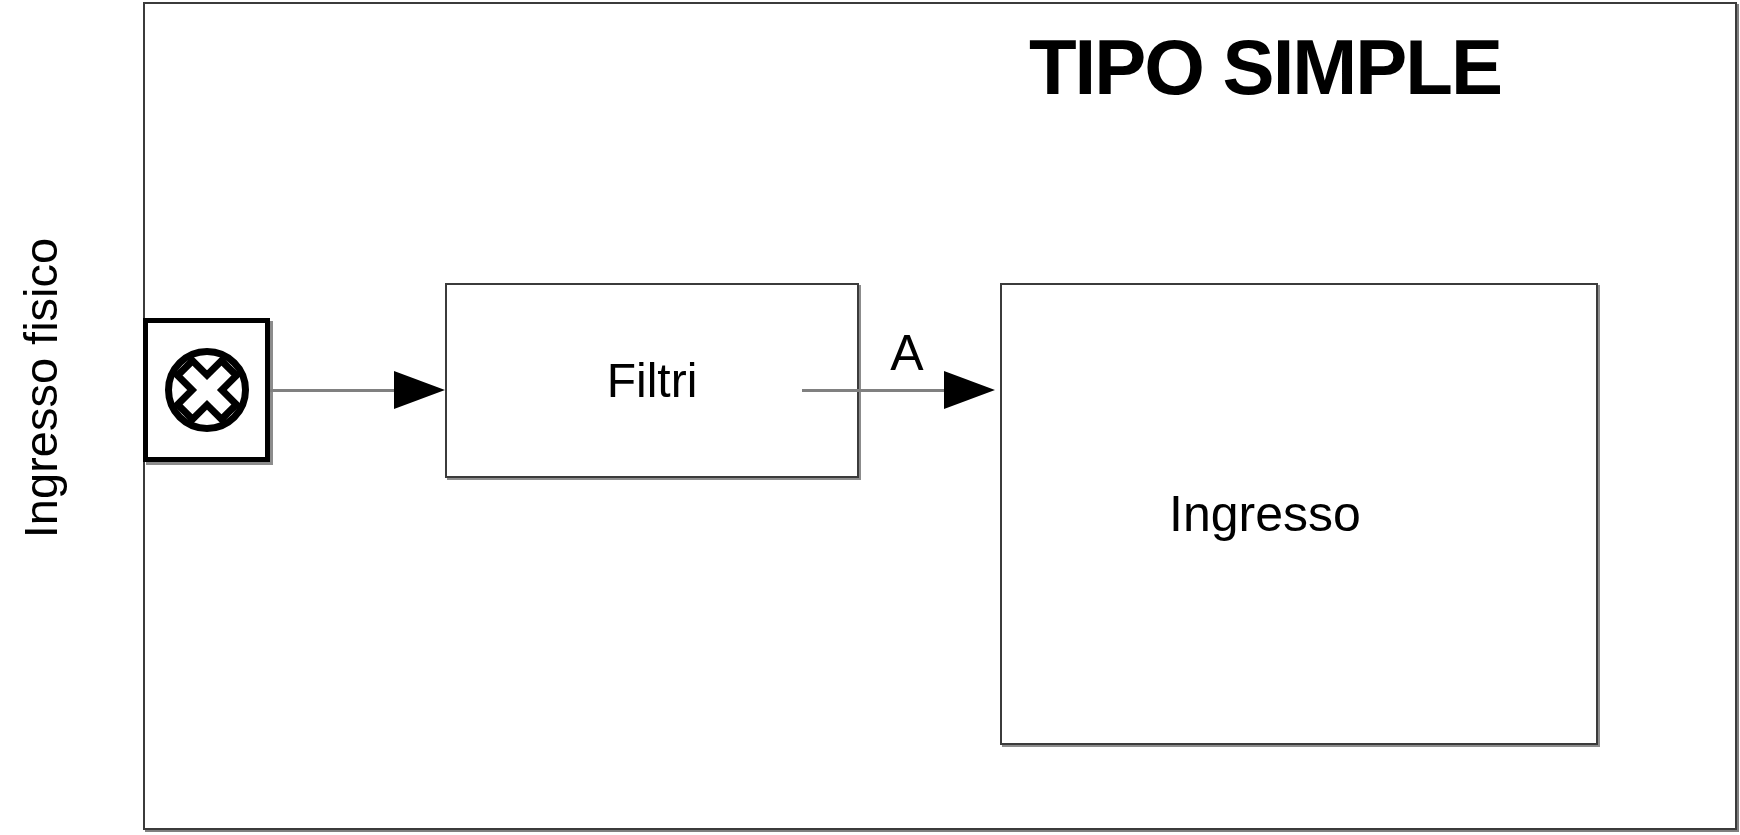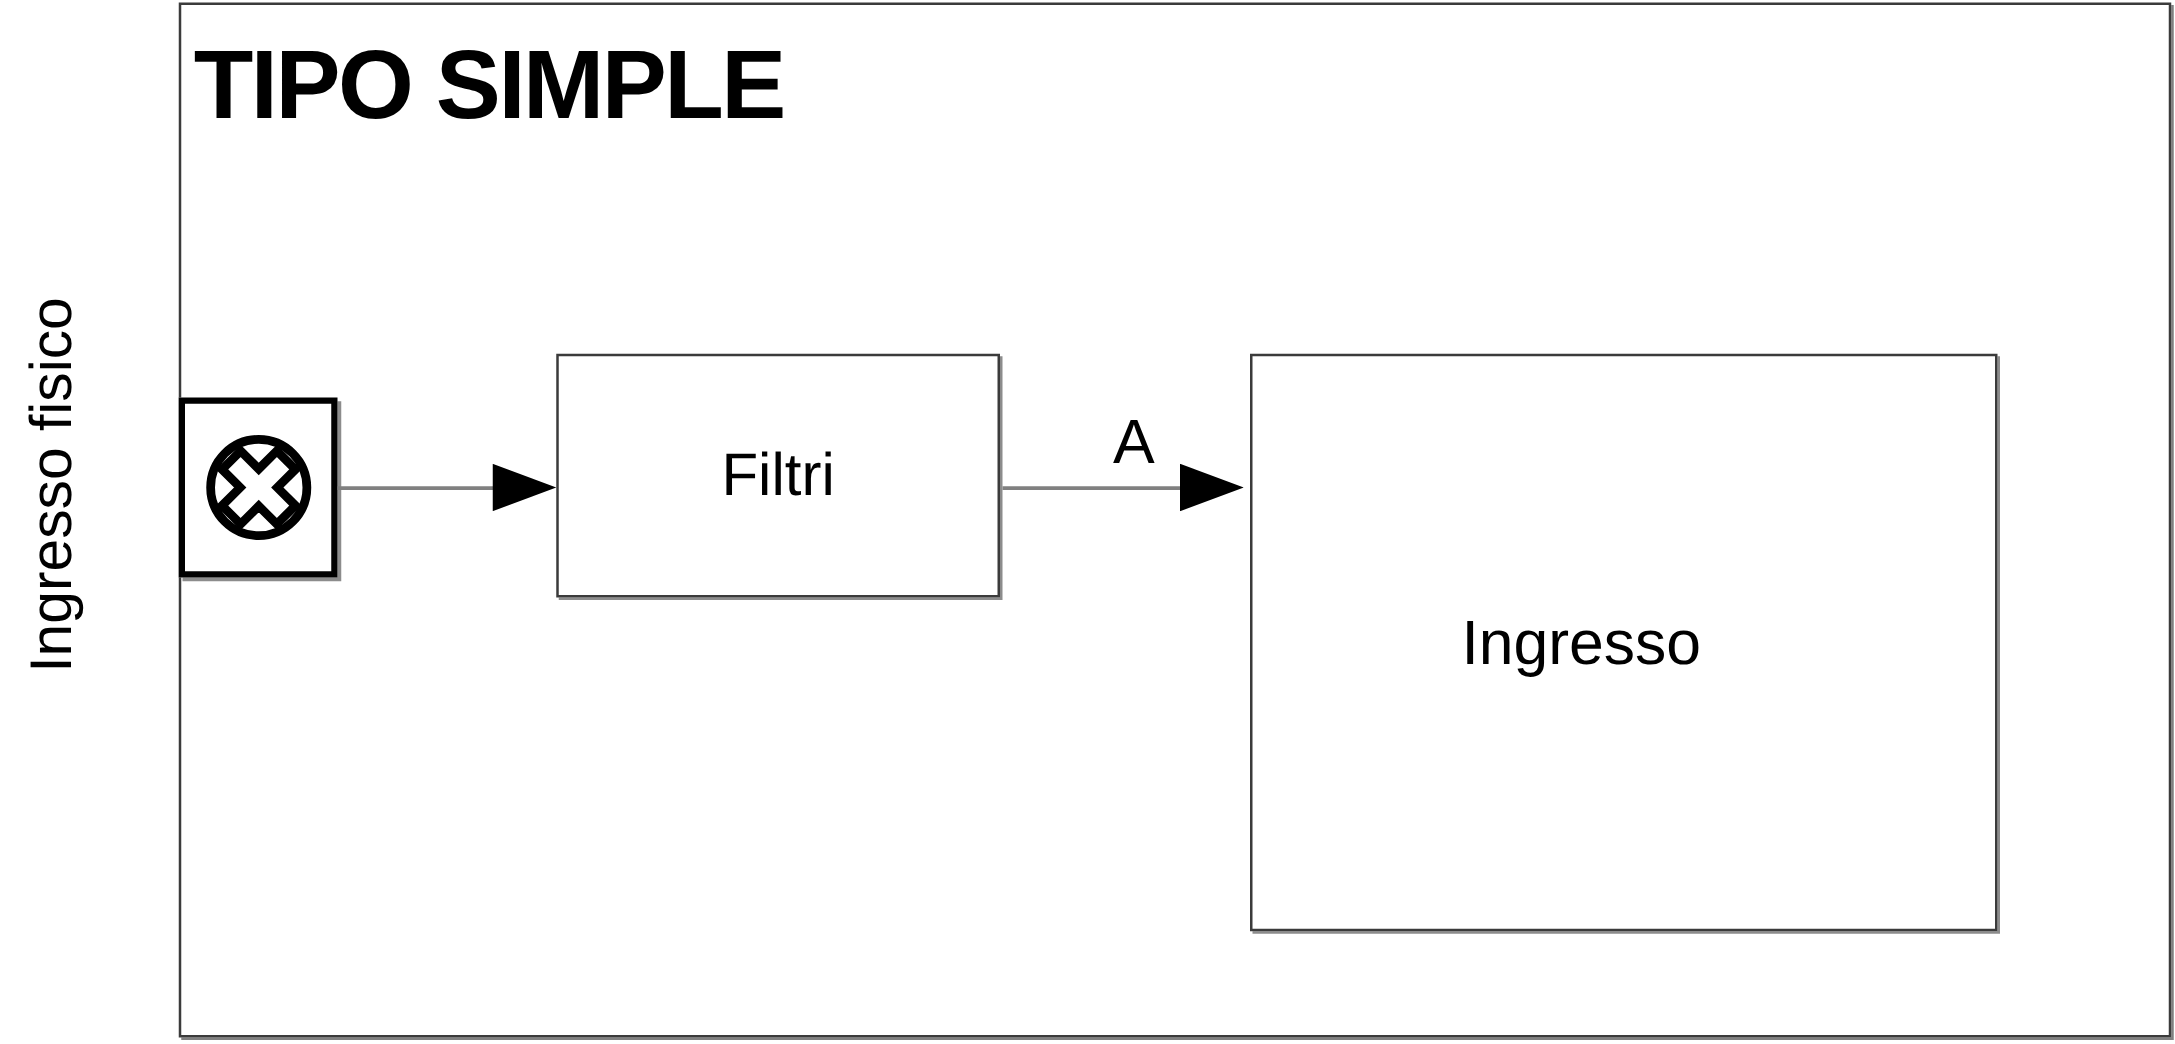--- a/index.html
+++ b/index.html
@@ -26,26 +26,25 @@
     border: 2px solid #3b3b3b;
     box-sizing: border-box;
     background: #ffffff;
     box-shadow: 2px 2px 0 #808080;
   }
   .title {
     position: absolute;
     left: 143px;
     top: 22px;
     width: 1358px;
-    text-align: left;
+    text-align: right;
     font-size: 78px;
     font-weight: bold;
     letter-spacing: -2px;
     white-space: nowrap;
-    margin-left: 12px;
   }
   
   .side-label {
     position: absolute;
     left: -119px;
     top: 360px;
     width: 320px;
     height: 56px;
     line-height: 56px;
     text-align: center;
@@ -76,21 +75,21 @@
     box-sizing: border-box;
     background: #ffffff;
     display: flex;
     align-items: center;
     justify-content: center;
     box-shadow: 2px 2px 0 #8c8c8c;
   }
   .block-filtri {
     left: 445px;
     top: 283px;
-    width: 355px;
+    width: 414px;
     height: 195px;
   }
   .block-filtri .block-label {
     font-size: 48px;
   }
   .block-hsc {
     left: 1000px;
     top: 283px;
     width: 598px;
     height: 462px;

